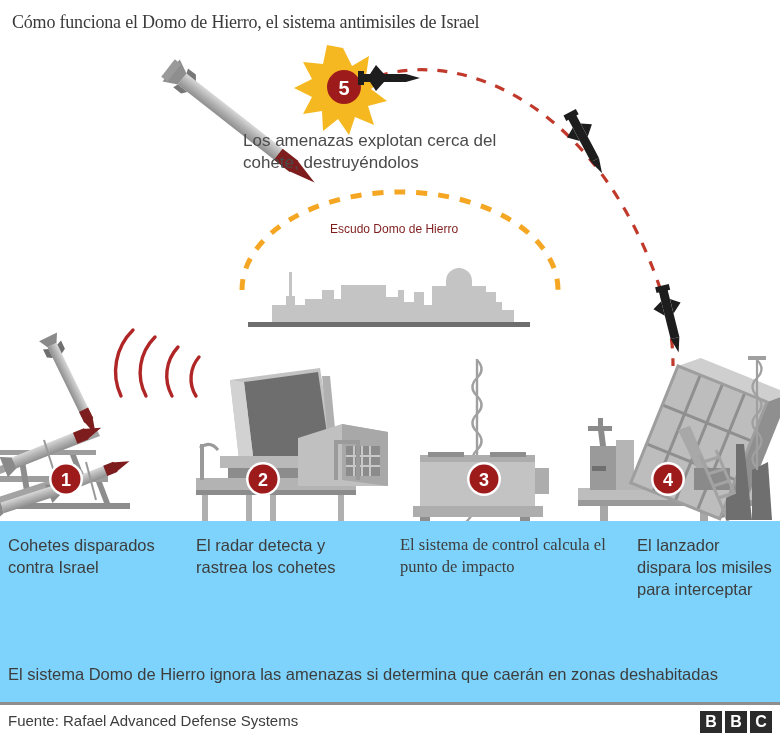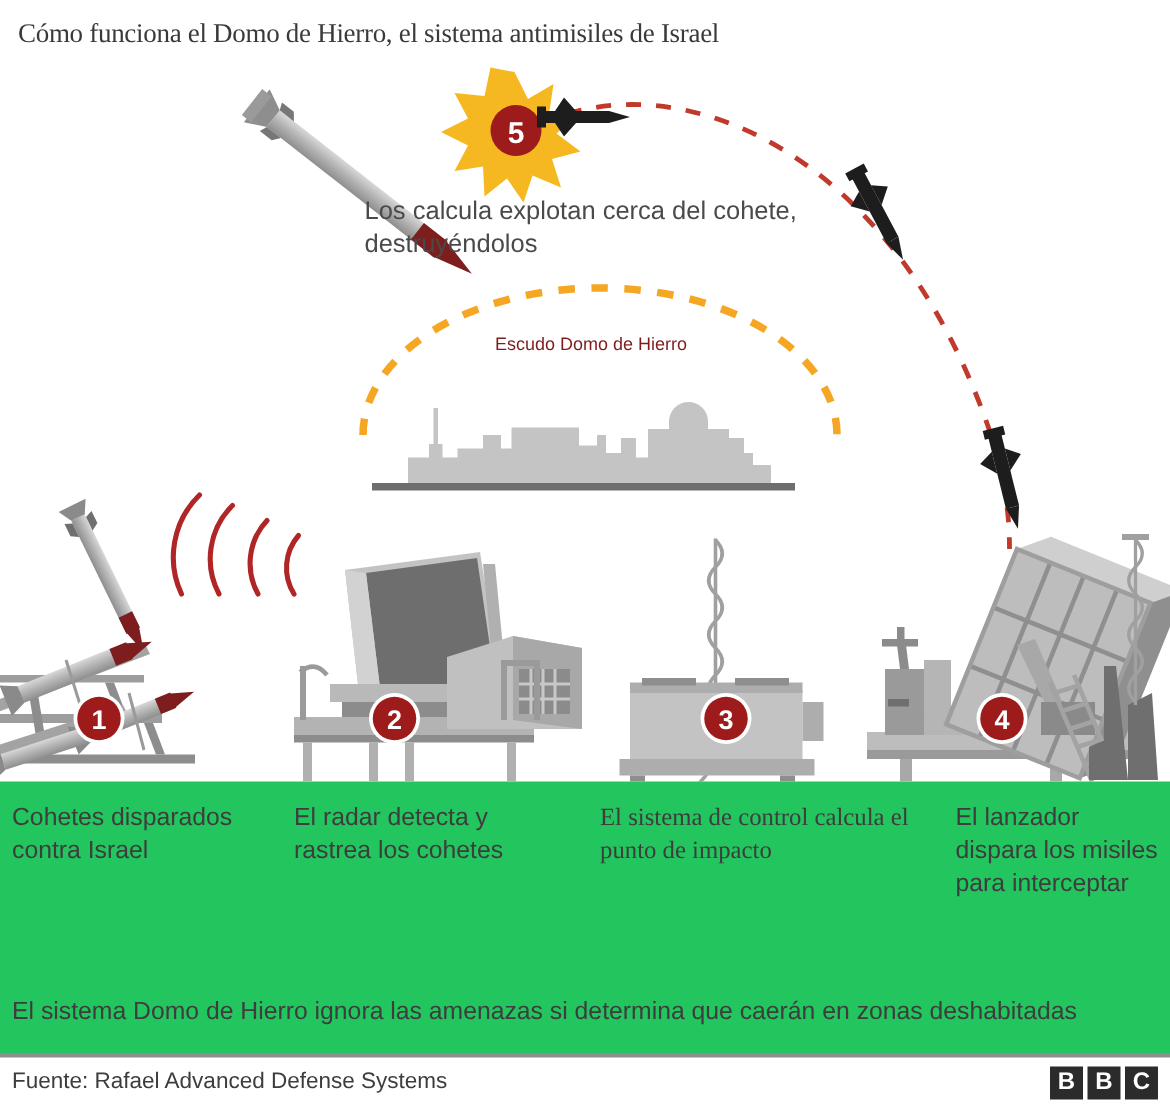--- a/index.html
+++ b/index.html
@@ -50,21 +50,21 @@
     white-space:pre-line;
   }
   .label-explode{ left:243px; top:130px; width:300px;}
   .label-shield{ left:330px; top:219px; width:170px; color:#7f1d1d; font-size:12px; line-height:21px;}
 
   
   .caption-band{
     position:absolute;
     left:0; top:521px;
     width:780px; height:183px;
-    background:#22c55e;
+    background:#7dd3fc;
   }
   .caption{
     position:absolute;
     top:13px;
     font-size:16.5px;
     line-height:22px;
     color:#3d3d3d;
     white-space:pre-line;
   }
   .cap-1{ left:8px;  width:185px;}
@@ -392,21 +392,21 @@
 
       <g>
         <circle cx="668" cy="479" r="17" fill="#ffffff"></circle>
         <circle cx="668" cy="479" r="14.5" fill="#9e1b1b"></circle>
         <text x="668" y="486" text-anchor="middle" font-family="Liberation Sans, sans-serif" font-size="18" font-weight="700" fill="#ffffff">4</text>
       </g>
 
     </svg>
   </div>
 
-  <div class="art-label label-explode">Los calcula explotan cerca del cohete, destruyéndolos</div>
+  <div class="art-label label-explode">Los amenazas explotan cerca del cohete, destruyéndolos</div>
 
   <div class="art-label label-shield">Escudo Domo de Hierro</div>
 
   <div class="caption-band">
     <div class="caption cap-1">Cohetes disparados contra Israel</div>
     <div class="caption cap-2">El radar detecta y rastrea los cohetes</div>
     <div class="caption cap-3">El sistema de control calcula el punto de impacto</div>
     <div class="caption cap-4">El lanzador dispara los misiles para interceptar</div>
 
     <div class="footnote">El sistema Domo de Hierro ignora las amenazas si determina que caerán en zonas deshabitadas</div>

